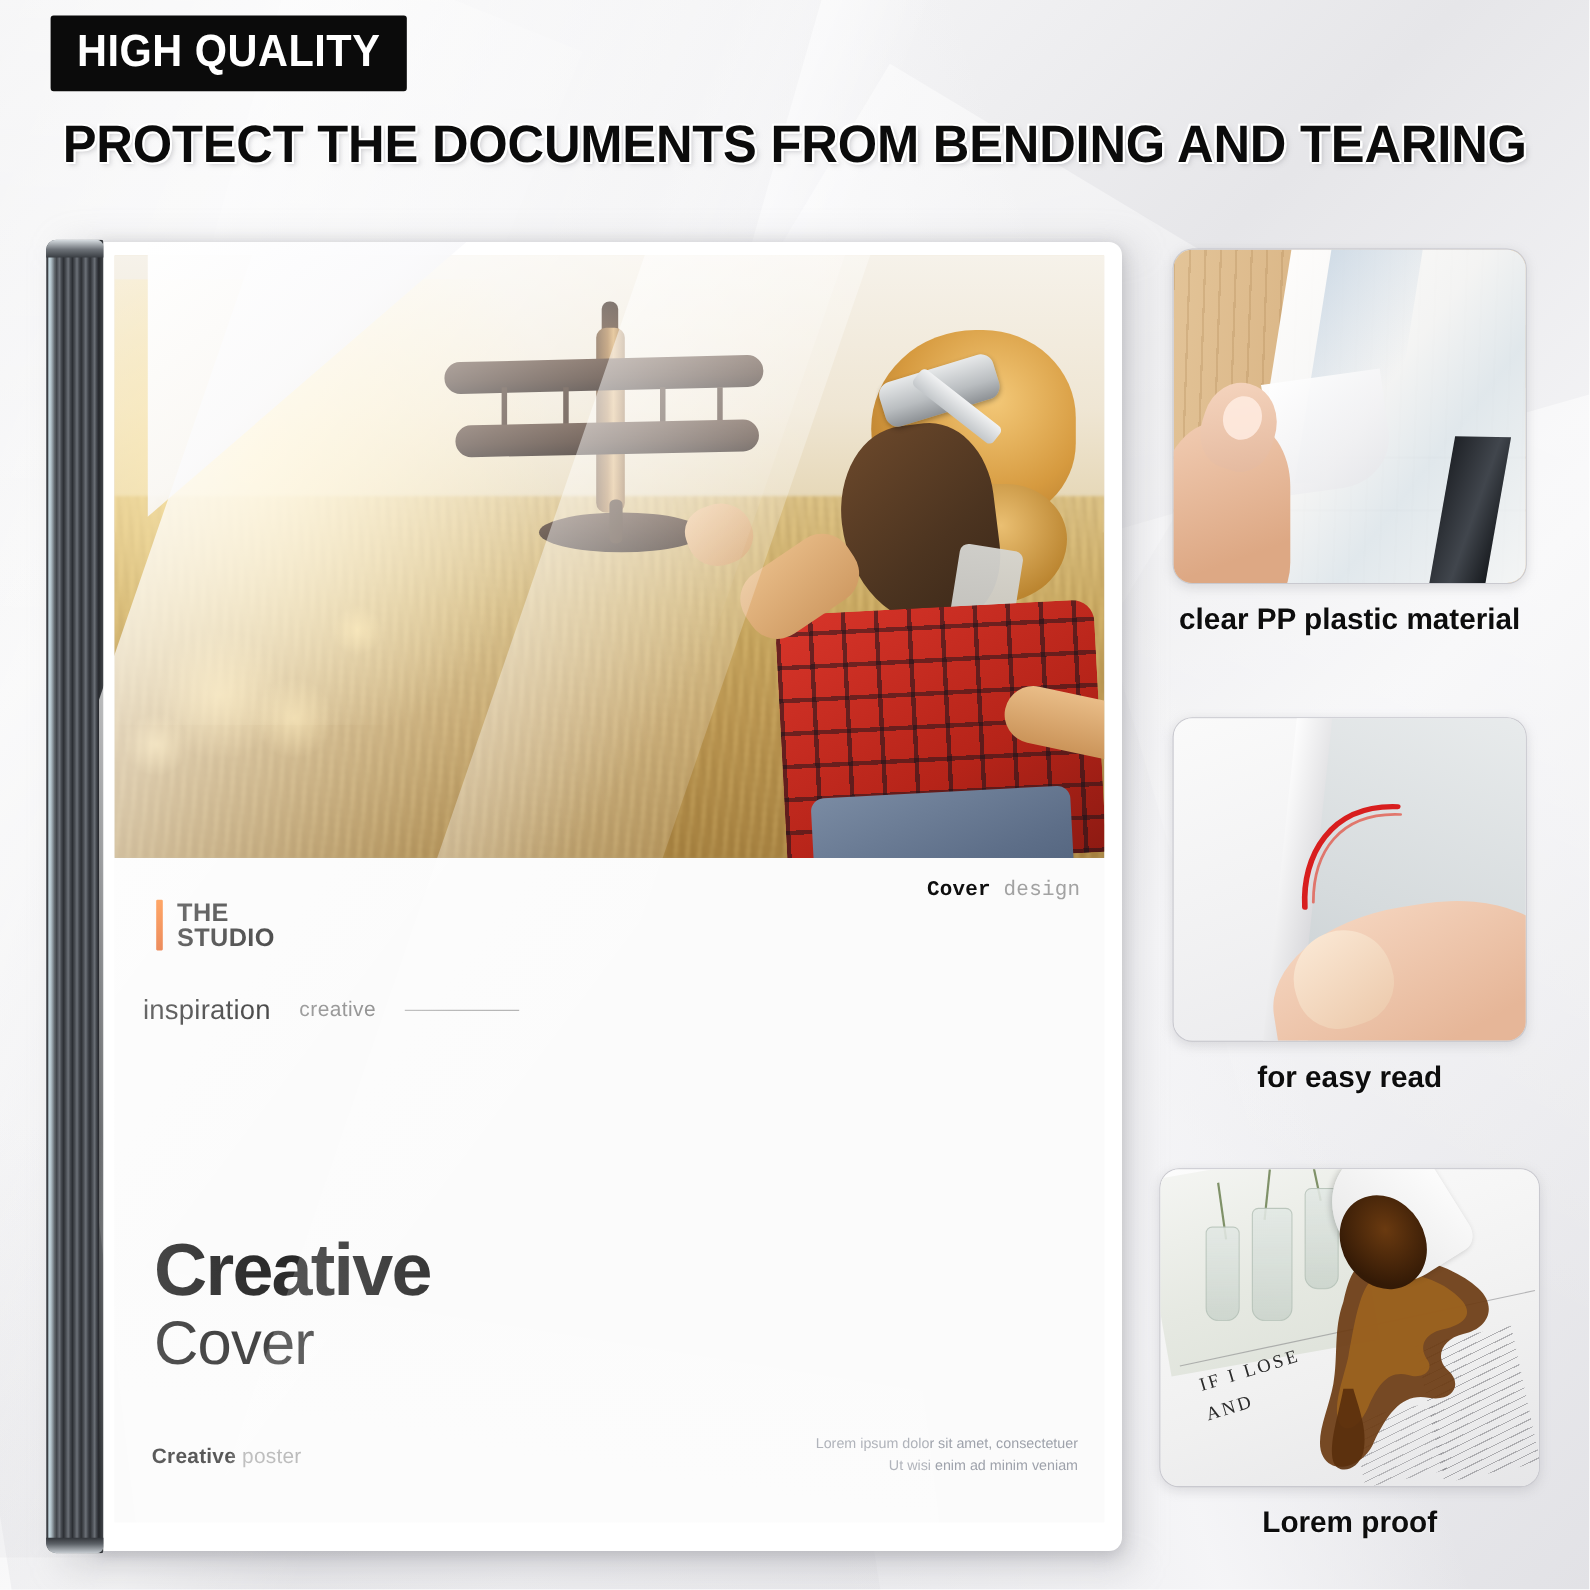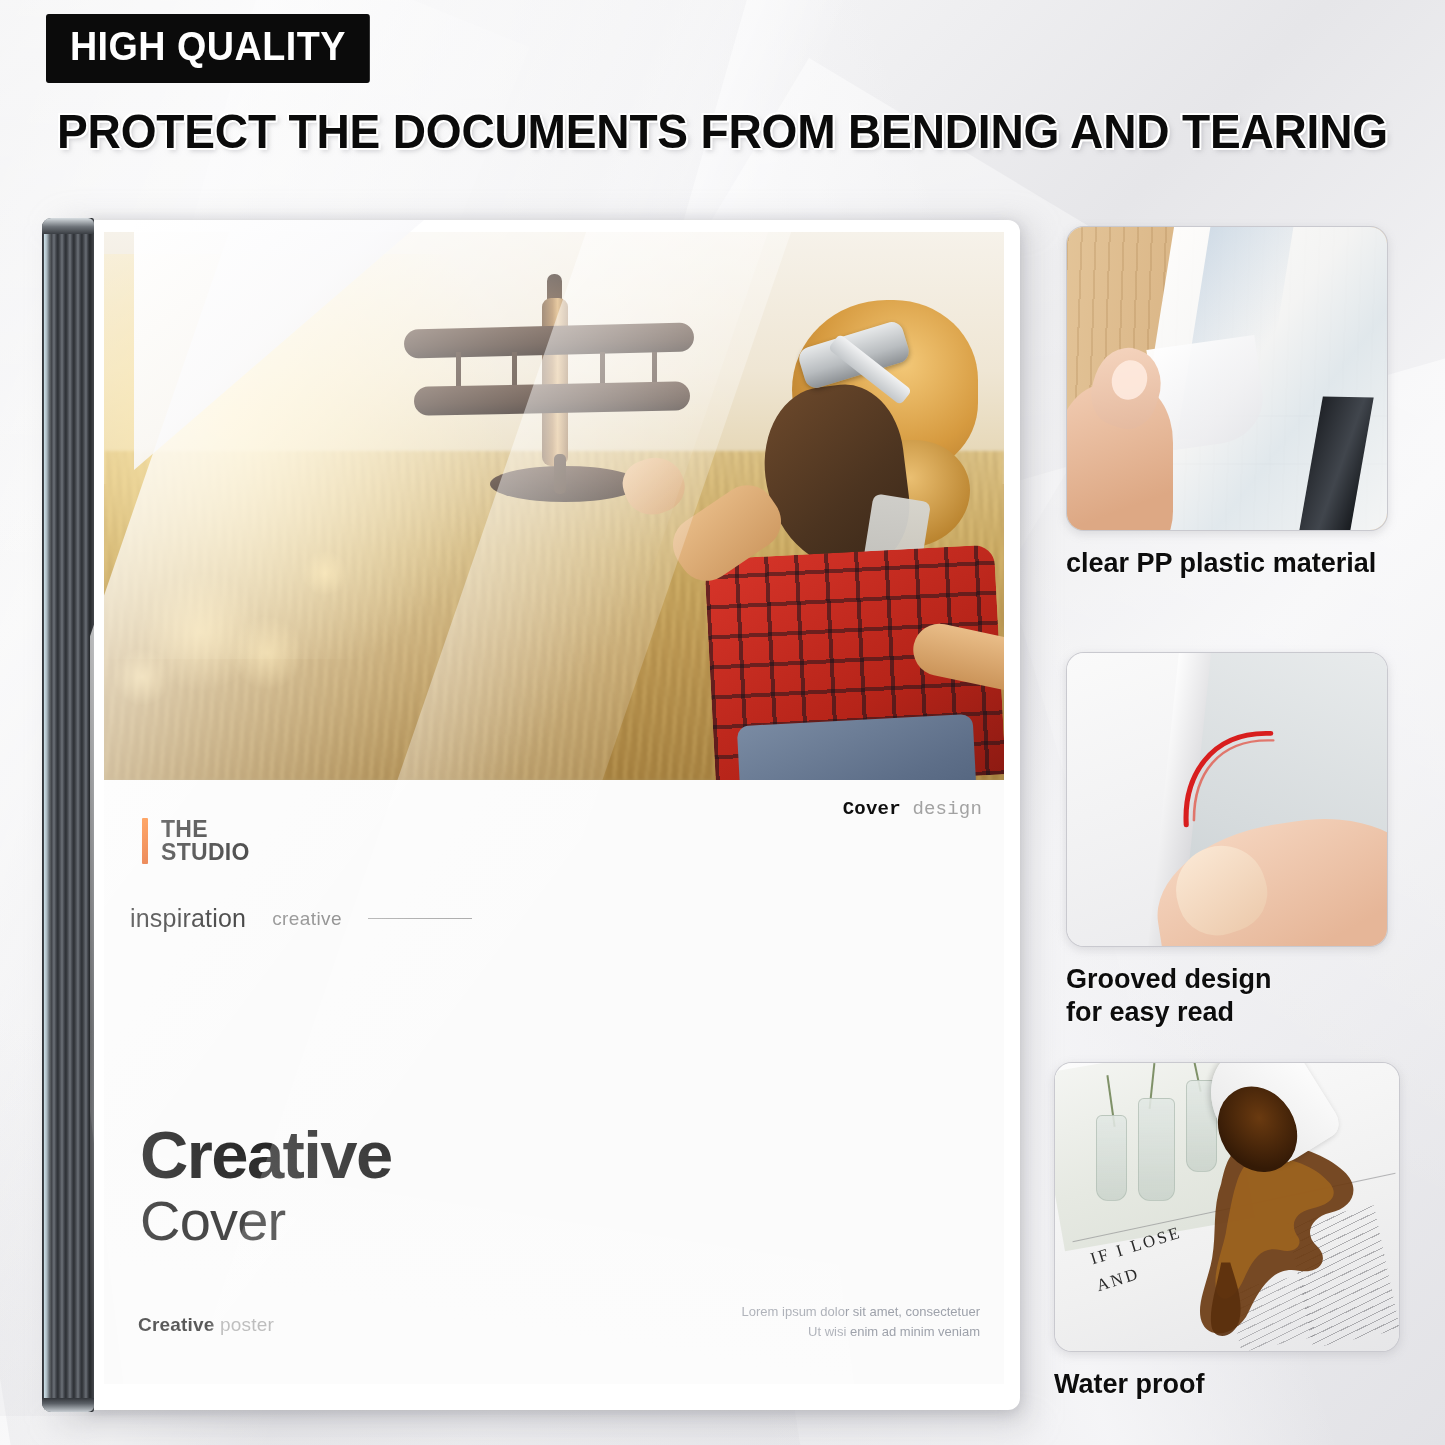--- a/index.html
+++ b/index.html
@@ -310,21 +310,21 @@
   .feature { position:absolute; z-index:5; }
   .thumb {
     border-radius:18px;
     background:#f2f2f4;
     border:1px solid rgba(168,168,176,.55);
     box-shadow:0 3px 10px rgba(150,150,158,.28);
     overflow:hidden;
     position:relative;
   }
   .cap-txt {
-    text-align:left;
+    text-align:center;
     font-size:27px; font-weight:bold;
     color:#0d0d0d;
     line-height:1.22;
     margin-top:16px;
     text-shadow:0 1px 2px rgba(255,255,255,.8);
   }
 
   
   .f1 { left:1066px; top:226px; width:322px; }
   .f1 .thumb { height:305px; }
@@ -608,21 +608,20 @@
     <div class="red-groove">
       <svg viewBox="0 0 100 100" preserveAspectRatio="none">
         <path d="M8,92 C6,52 26,12 74,14" fill="none" stroke="#d81e1e" stroke-width="4" stroke-linecap="round"></path>
         <path d="M14,88 C14,50 32,18 76,20" fill="none" stroke="#e24a3a" stroke-width="2" stroke-linecap="round" opacity=".7"></path>
       </svg>
     </div>
     <div class="finger2"></div>
     <div class="finger2-nail"></div>
   </div>
   <div class="cap-txt">
-    <div>Grooved design</div>
     <div>for easy read</div>
   </div>
 </div>
 
 <div class="feature f3">
   <div class="thumb">
     <div class="doc-bg"></div>
     <div class="doc-photo"></div>
     <div class="sprig sp1"></div>
     <div class="sprig sp2"></div>
@@ -642,14 +641,14 @@
                  C22,82 28,70 30,58 C32,46 30,34 34,22 C36,12 38,6 44,4 Z" fill="#6b3b12" opacity=".92"></path>
         <path d="M50,10 C64,8 76,14 82,22 C86,28 82,32 74,34 C66,36 64,42 68,48
                  C70,52 66,56 60,54 C52,52 48,58 44,68 C40,78 34,80 32,74
                  C30,66 34,56 36,46 C38,34 40,20 44,14 Z" fill="#a0651f" opacity=".85"></path>
         <path d="M34,60 C32,72 28,84 30,92 C32,98 40,96 42,88 C44,78 40,68 38,60 Z" fill="#5a2f0c" opacity=".9"></path>
       </svg>
     </div>
     <div class="cup"></div>
     <div class="cup-mouth"></div>
   </div>
-  <div class="cap-txt">Water proof</div>
+  <div class="cap-txt">Lorem proof</div>
 </div>
 
 </body></html>

